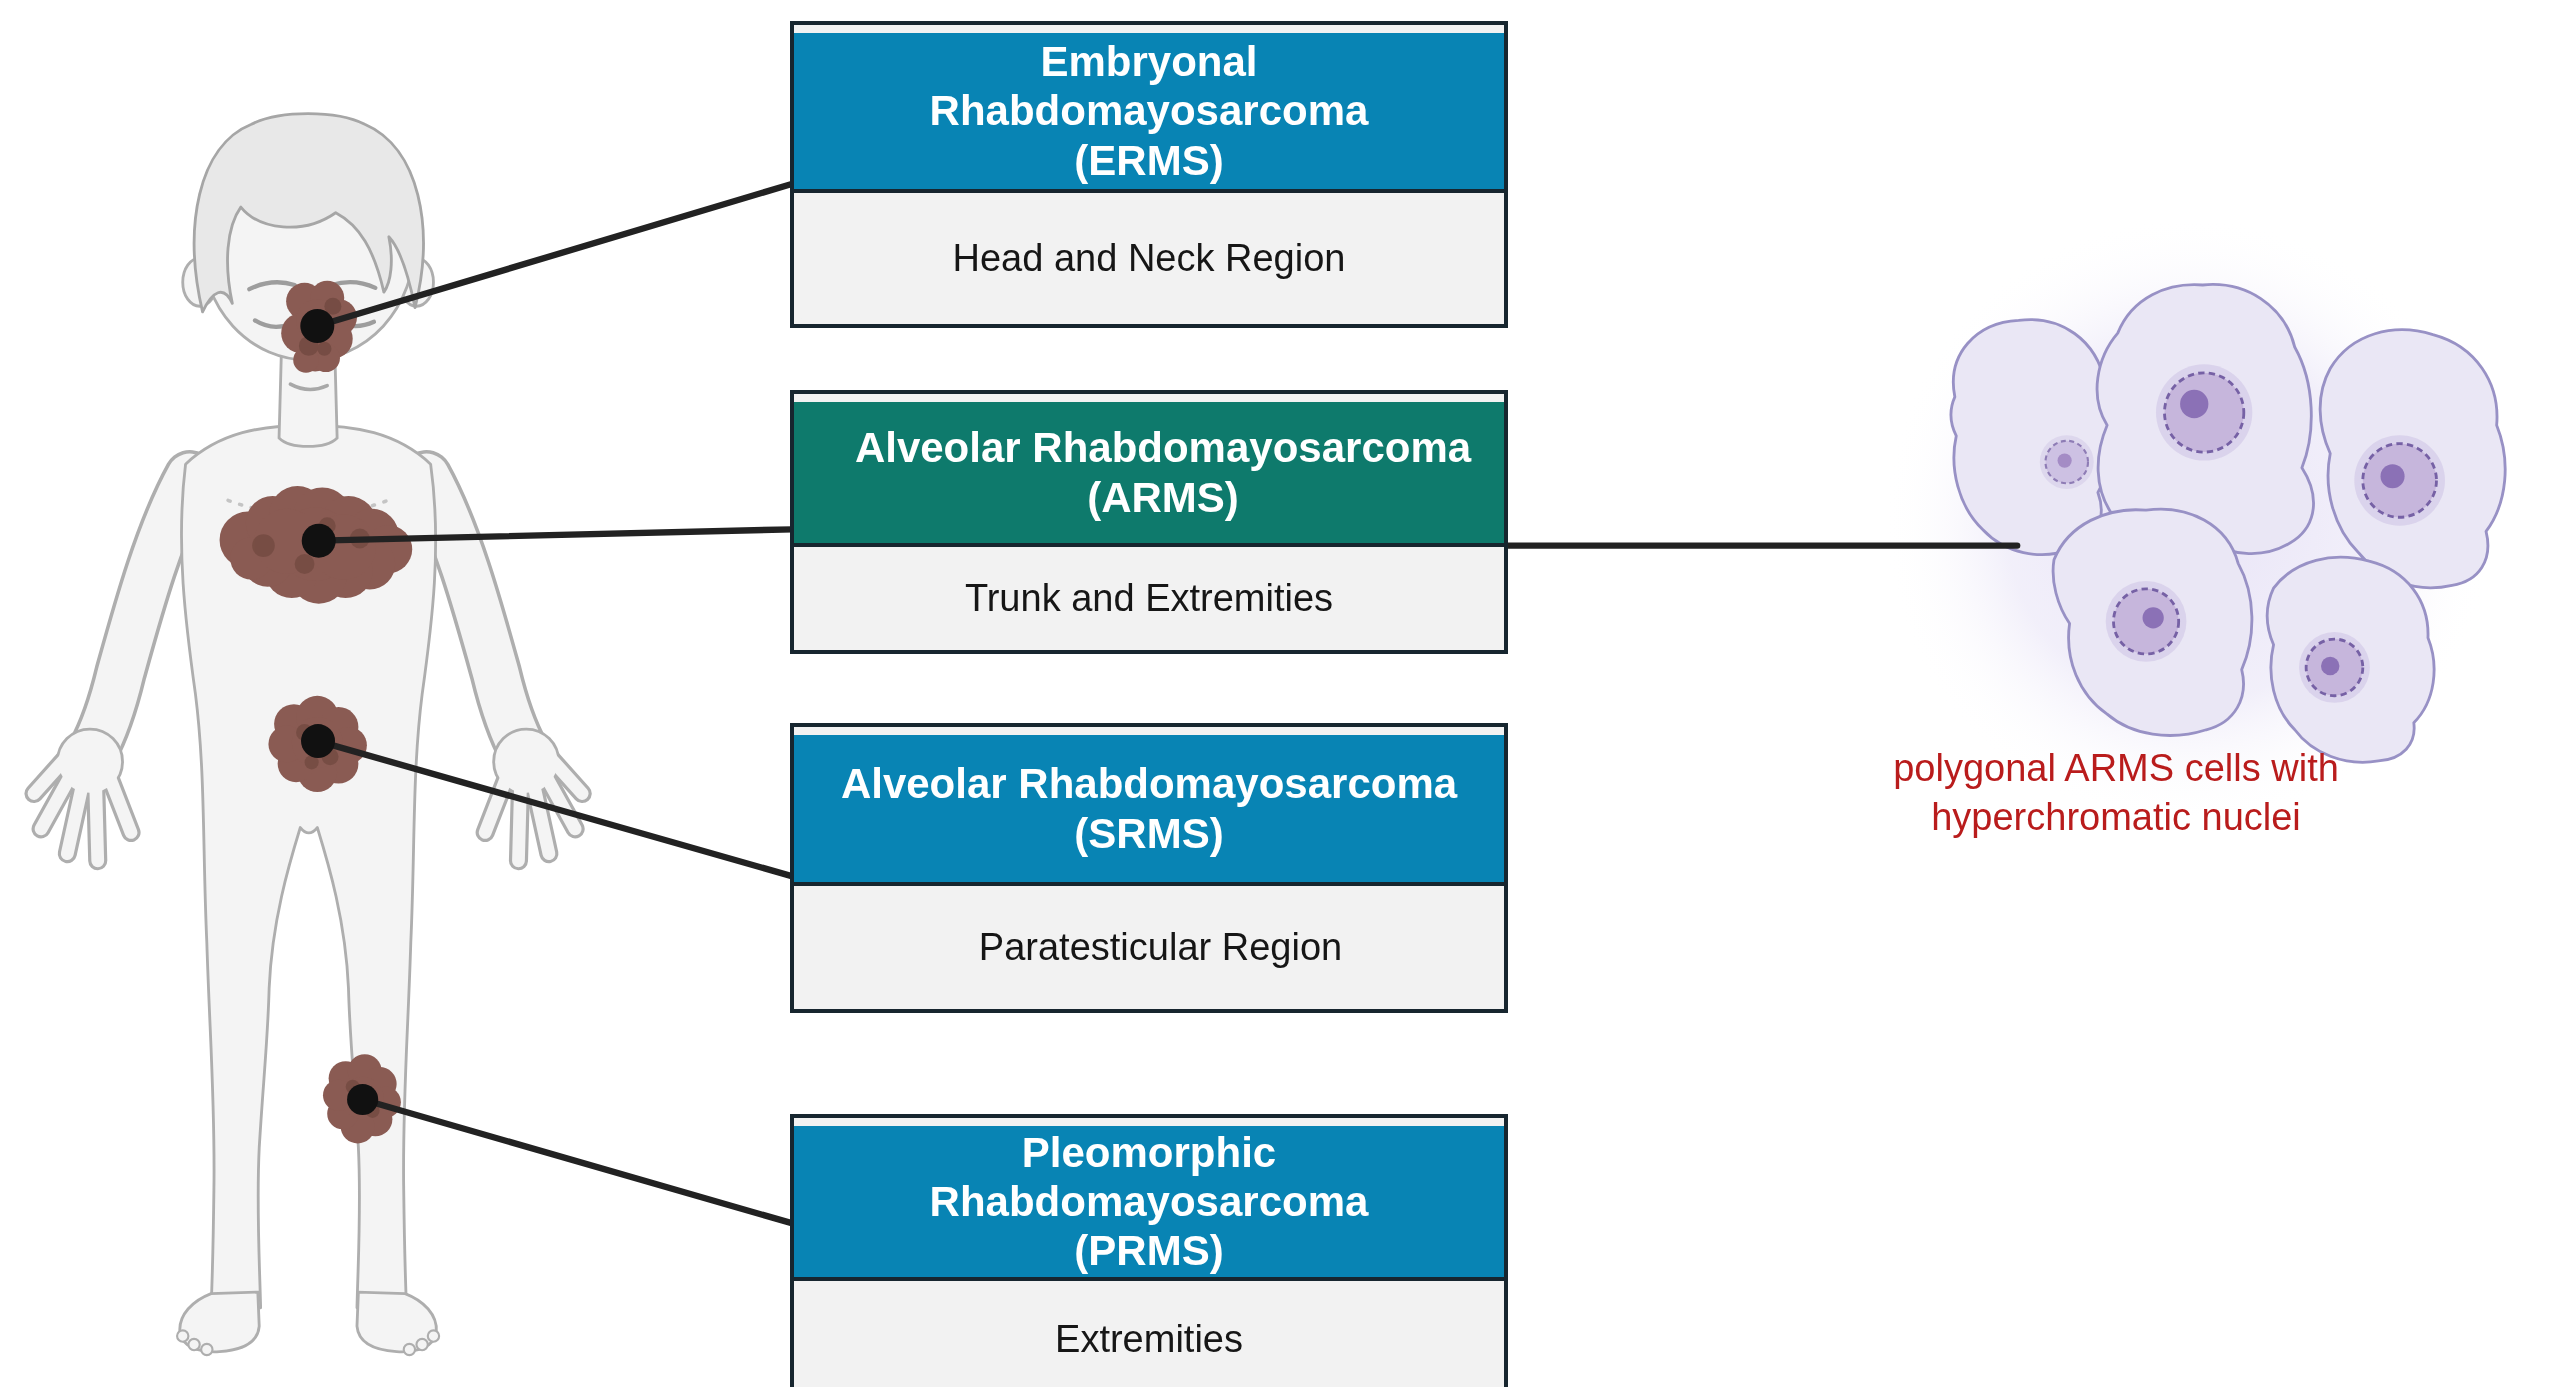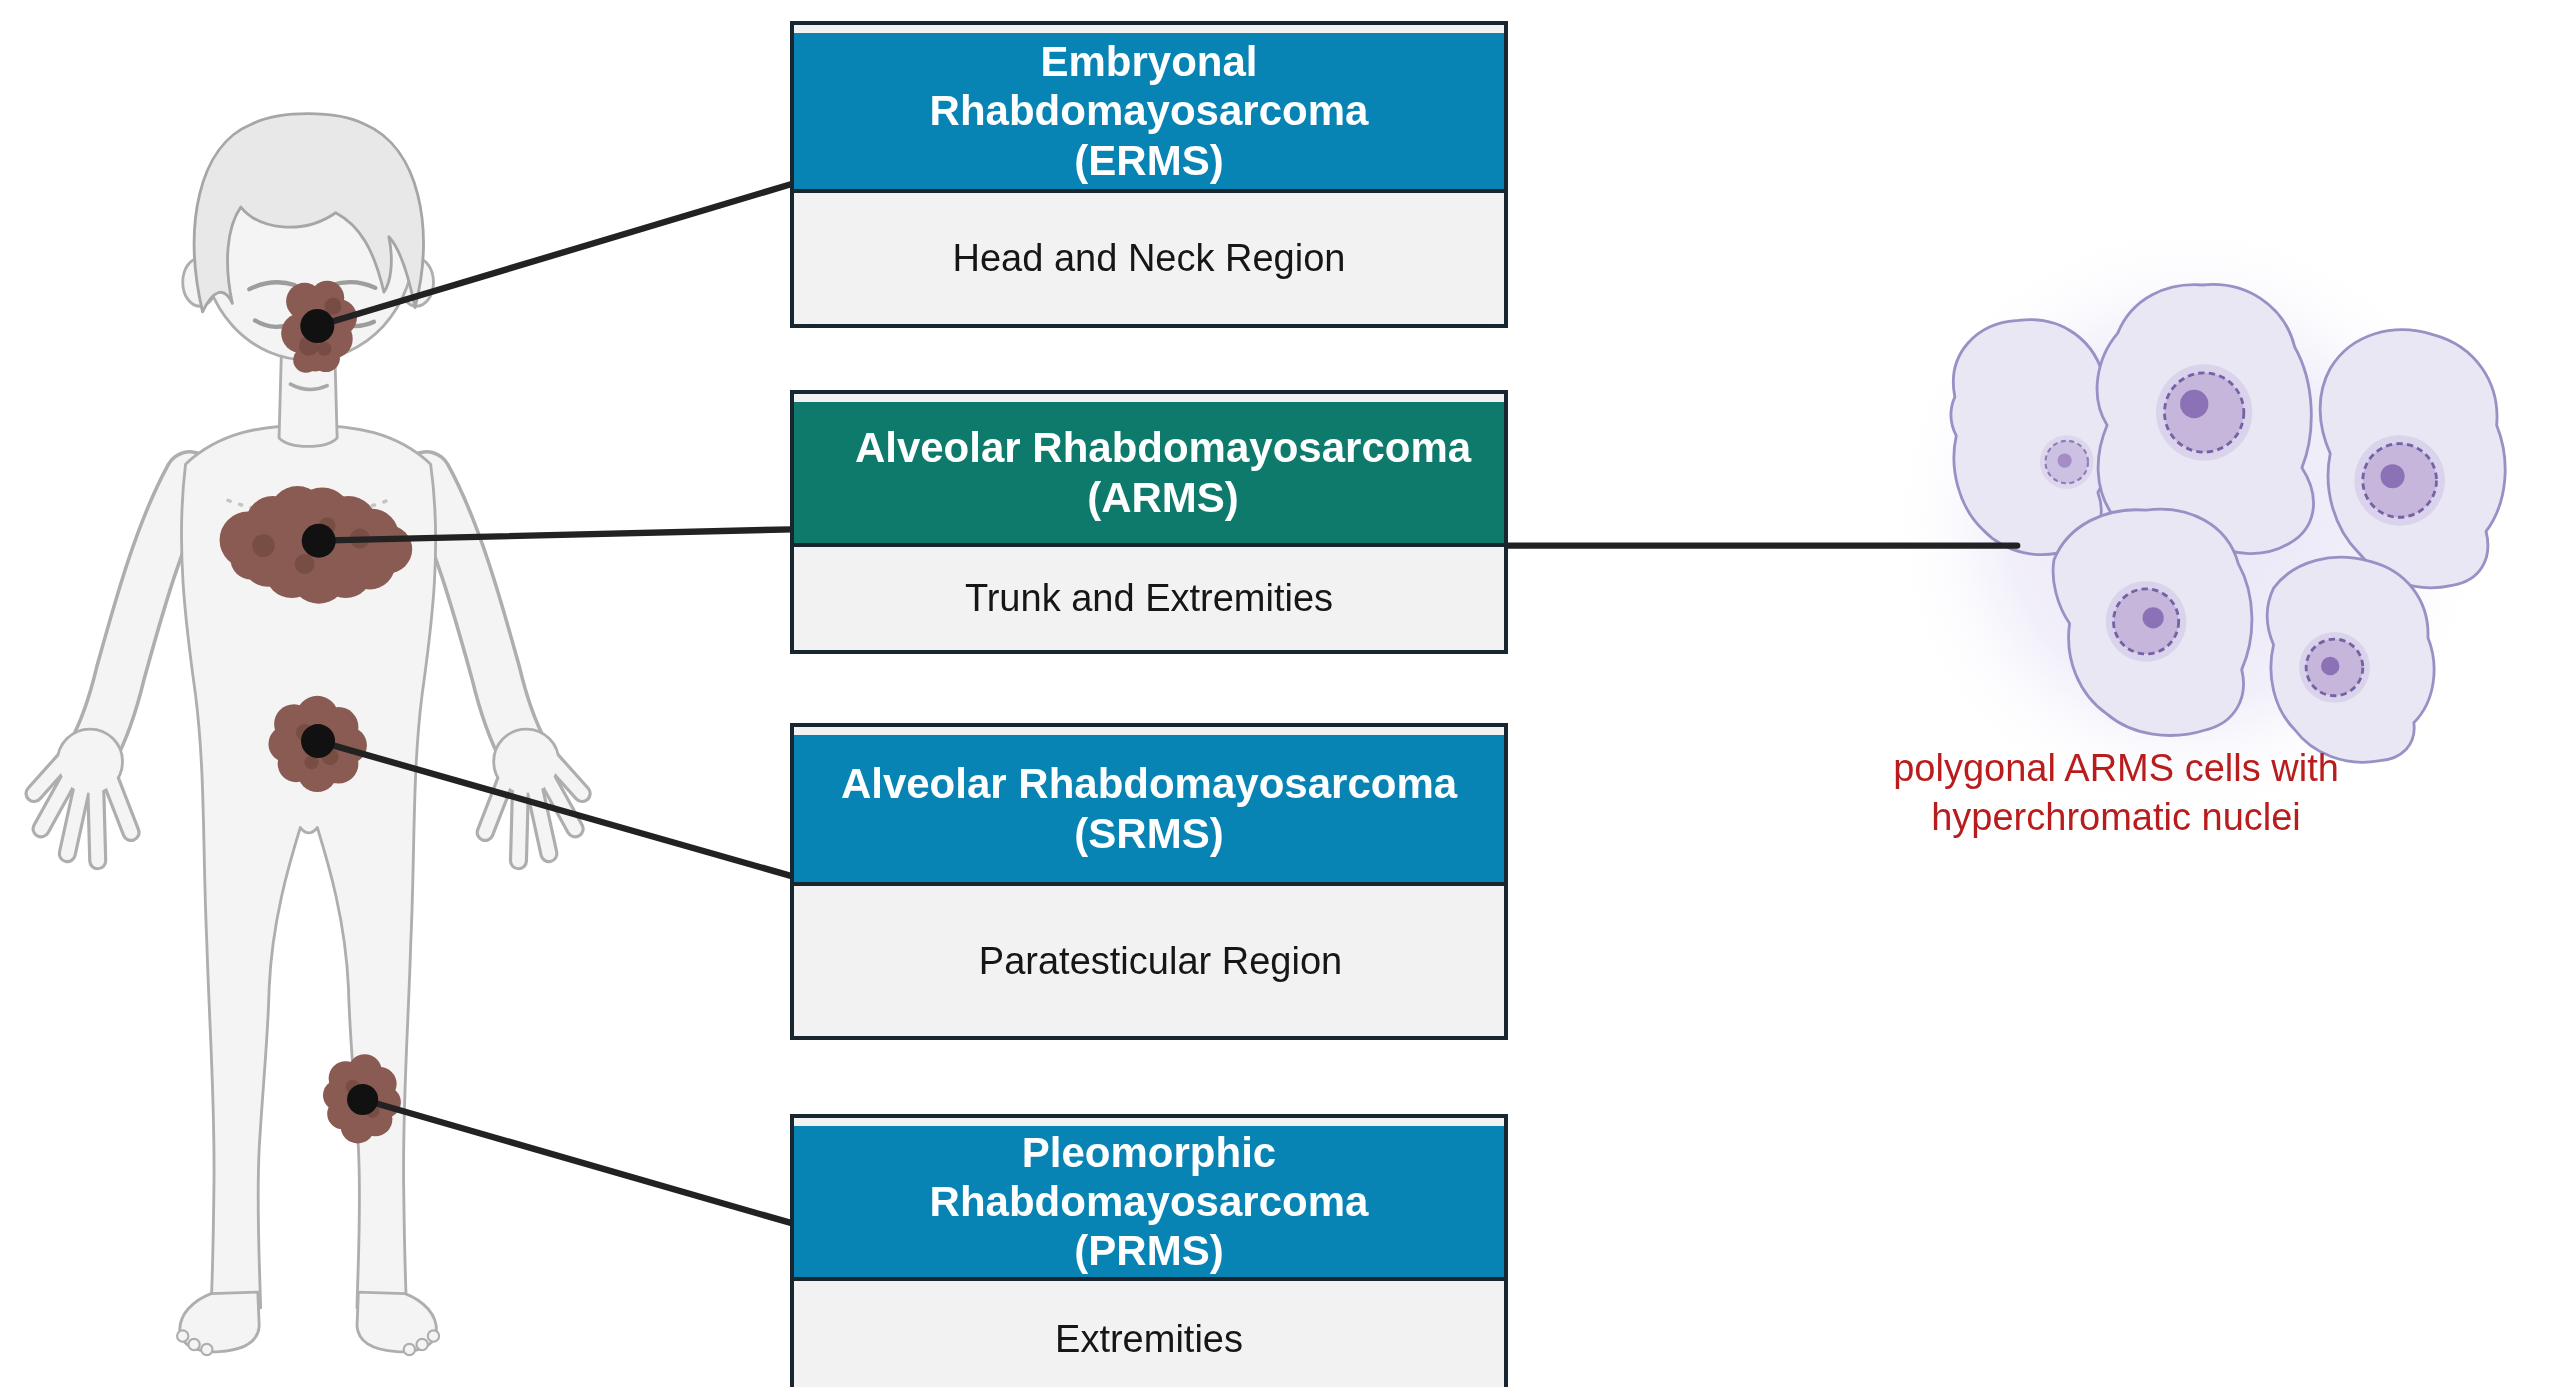--- a/index.html
+++ b/index.html
@@ -48,21 +48,21 @@
     background: #f2f2f2;
   }
   #box-erms { top: 21px; }
   #box-erms .box-header { height: 156px; }
   #box-erms .box-body   { height: 131px; border-radius: 22px; }
   #box-arms { top: 390px; }
   #box-arms .box-header { height: 141px; padding-left: 28px; }
   #box-arms .box-body   { height: 103px; }
   #box-srms { top: 723px; }
   #box-srms .box-header { height: 147px; }
-  #box-srms .box-body   { height: 150px; margin-left: 23px; }
+  #box-srms .box-body   { height: 123px; margin-left: 23px; }
   #box-prms { top: 1114px; }
   #box-prms .box-header { height: 151px; }
   #box-prms .box-body   { height: 116px; text-align: right; }
   #cell-caption {
     position: absolute;
     left: 1868px;
     top: 744px;
     width: 496px;
     text-align: center;
     color: #b91c1c;

